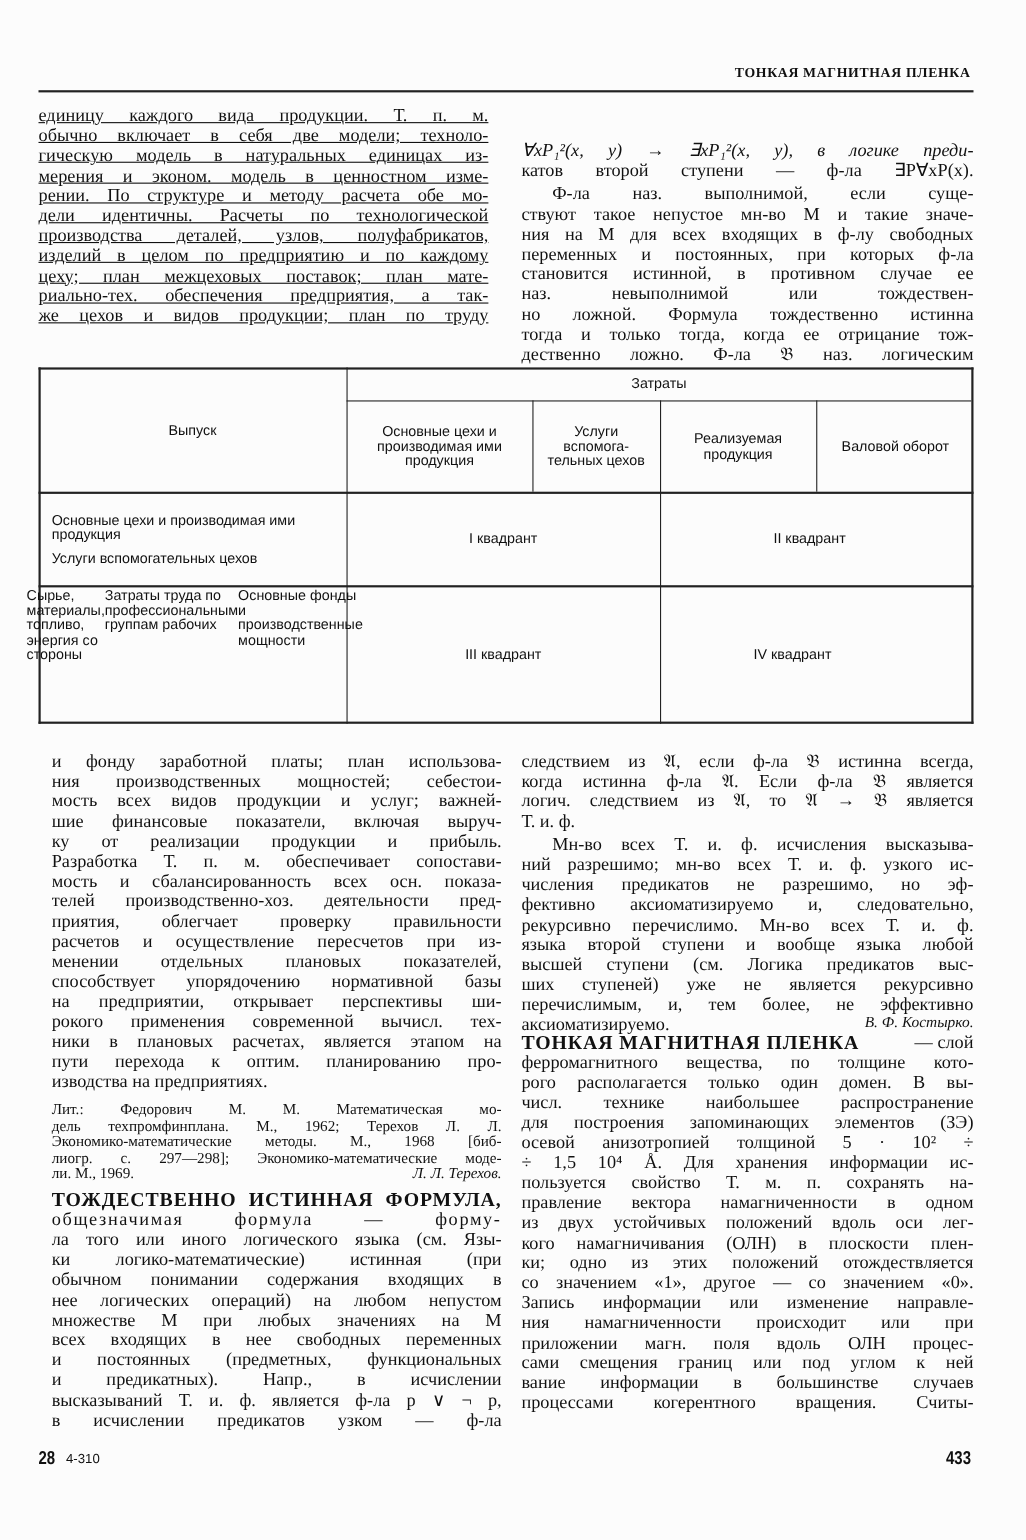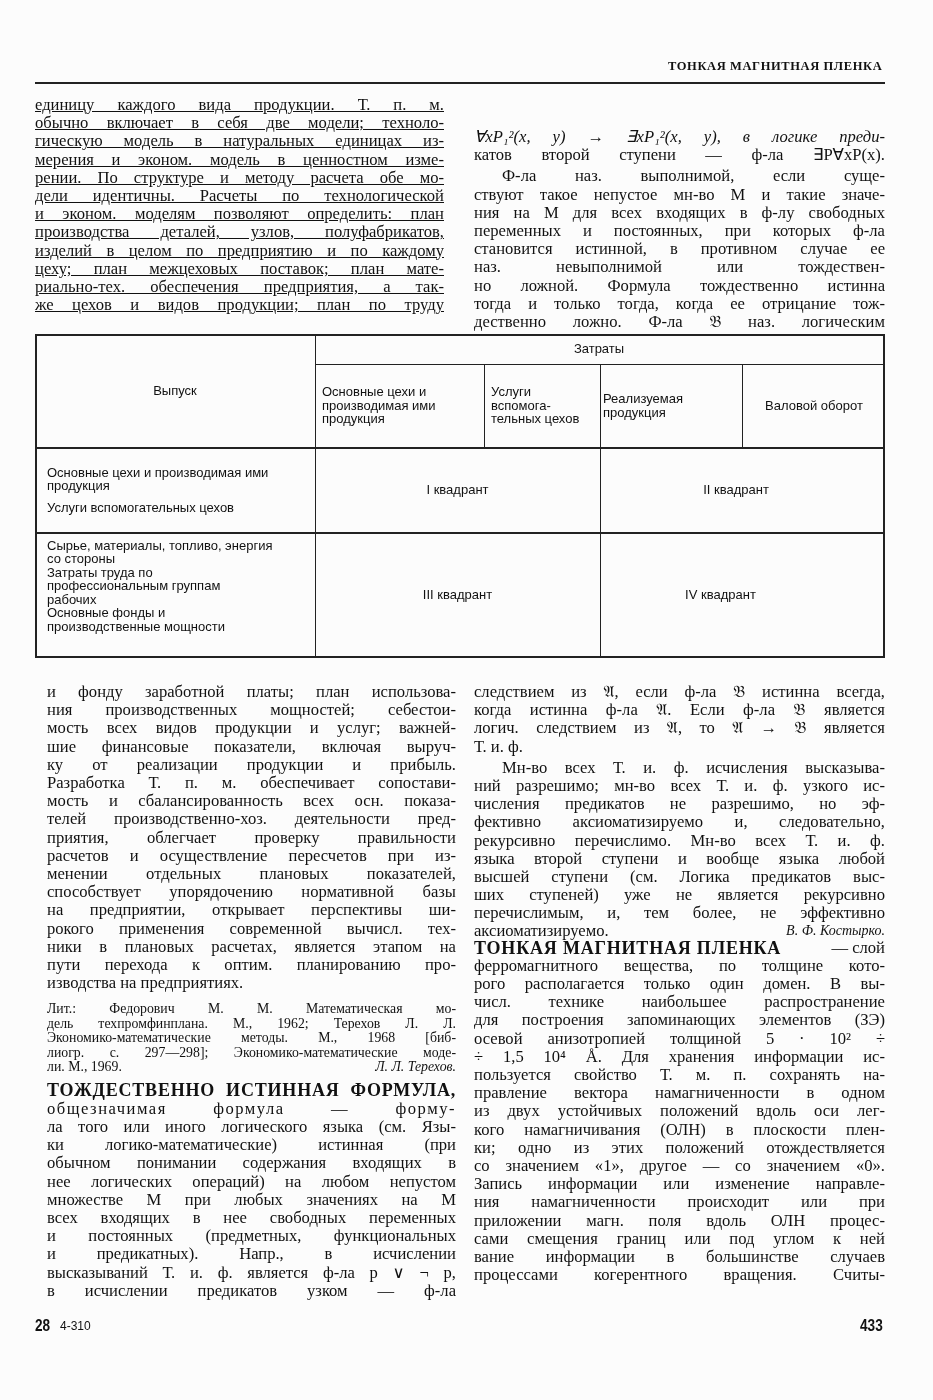--- a/index.html
+++ b/index.html
@@ -16,39 +16,38 @@
   #c1 { left: 35px; top: 96px; width: 409px; text-decoration: underline; }
   #c2 { left: 474px; top: 96px; width: 411px; margin-top: 32px; }
   #c3 { left: 35px; top: 683px; width: 409px; margin-left: 12px; }
   #c4 { left: 474px; top: 683px; width: 411px; }
   .lit { font-size: 13.8px; line-height: 14.4px; margin-top: 10px !important; }
   .entry-title { font-weight: bold; font-size: 18px; letter-spacing: 0.8px; }
   
   .tbl { position: absolute; left: 35px; top: 334px; width: 850px; height: 324px; }
   .tbl .ln { position: absolute; background: #222; }
   .tbl .cell { position: absolute; display: flex; align-items: center; justify-content: center;
-               font-family: "Liberation Sans", sans-serif; font-size: 13px; line-height: 13.5px; text-align: left; }
+               font-family: "Liberation Sans", sans-serif; font-size: 13px; line-height: 13.5px; text-align: center; }
   .tbl .cell.left { justify-content: flex-start; text-align: left; padding-left: 12px; }
   .folio { position: absolute; top: 1316px; font-family: "Liberation Sans", sans-serif; font-weight: bold; font-size: 17px; transform: scaleX(0.8); transform-origin: left; }
   .sig { position: absolute; top: 1319px; left: 60px; font-family: "Liberation Sans", sans-serif; font-size: 12px; }
 </style>
 </head>
 <body>
 
 <div class="running-head">ТОНКАЯ МАГНИТНАЯ ПЛЕНКА</div>
 <div class="top-rule"></div>
 
 <div class="col" id="c1">
   <span class="line">единицу каждого вида продукции. Т. п. м.</span>
   <span class="line">обычно включает в себя две модели; техноло-</span>
   <span class="line">гическую модель в натуральных единицах из-</span>
   <span class="line">мерения и эконом. модель в ценностном изме-</span>
   <span class="line">рении. По структуре и методу расчета обе мо-</span>
   <span class="line">дели идентичны. Расчеты по технологической</span>
-  <span class="line">и эконом. моделям позволяют определить: план</span>
   <span class="line">производства деталей, узлов, полуфабрикатов,</span>
   <span class="line">изделий в целом по предприятию и по каждому</span>
   <span class="line">цеху; план межцеховых поставок; план мате-</span>
   <span class="line">риально-тех. обеспечения предприятия, а так-</span>
   <span class="line">же цехов и видов продукции; план по труду</span>
 </div>
 
 <div class="col" id="c2">
   <span class="line it">∀xP₁²(x, y) → ∃xP₁²(x, y), в логике преди-</span>
   <span class="line" style="margin-bottom:3px">катов второй ступени — ф-ла ∃P∀xP(x).</span>
@@ -85,21 +84,21 @@
   <div class="cell" style="left:568px;top:30px;width:136px;height:83px">Реализуемая продукция</div>
   <div class="cell" style="left:710px;top:30px;width:138px;height:83px">Валовой оборот</div>
 
   <div class="cell left" style="left:0;top:114px;width:260px;height:84px;flex-direction:column;align-items:flex-start;justify-content:center">
     <div style="margin-bottom:8px;width:250px">Основные цехи и производимая ими продукция</div>
     <div>Услуги вспомогательных цехов</div>
   </div>
   <div class="cell" style="left:280px;top:114px;width:285px;height:84px">I квадрант</div>
   <div class="cell" style="left:551px;top:114px;width:300px;height:84px">II квадрант</div>
 
-  <div class="cell left" style="left:0;top:200px;width:260px;height:104px;flex-direction:column;align-items:flex-start;justify-content:center">
+  <div class="cell left" style="left:0;top:200px;width:260px;height:104px;flex-direction:row;align-items:flex-start;justify-content:center">
     <div style="width:240px">Сырье, материалы, топливо, энергия со стороны</div>
     <div style="width:215px">Затраты труда по профессиональным группам рабочих</div>
     <div style="width:215px">Основные фонды и производственные мощности</div>
   </div>
   <div class="cell" style="left:280px;top:200px;width:285px;height:122px">III квадрант</div>
   <div class="cell" style="left:565px;top:200px;width:241px;height:122px">IV квадрант</div>
 </div>
 
 <div class="col" id="c3">
   <span class="line">и фонду заработной платы; план использова-</span>

